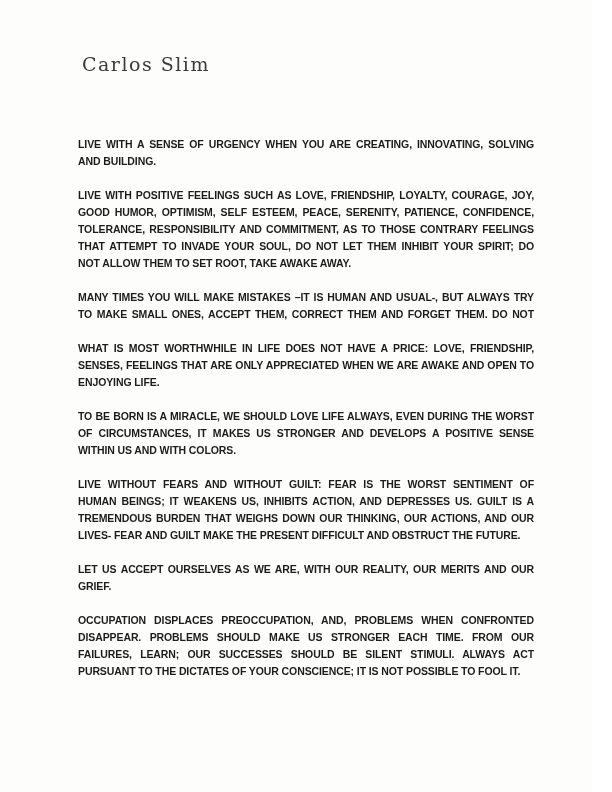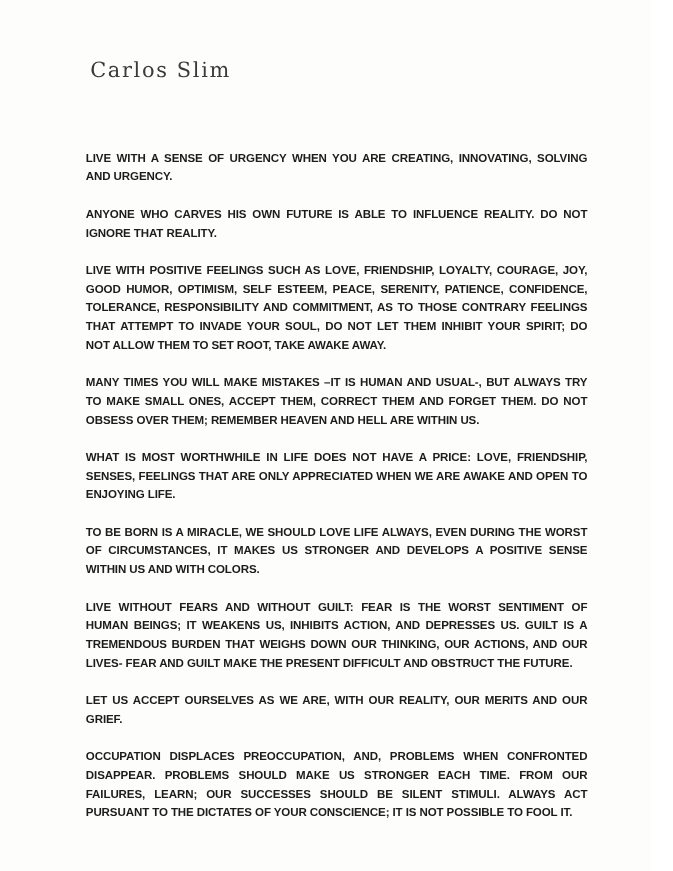--- a/index.html
+++ b/index.html
@@ -48,37 +48,32 @@
   }
 </style>
 </head>
 <body>
 
 <div class="page">
   <div class="signature">Carlos Slim</div>
   <div class="doc-body">
       <div class="para">
         <div class="line">LIVE WITH A SENSE OF URGENCY WHEN YOU ARE CREATING, INNOVATING, SOLVING</div>
-        <div class="line last">AND URGENCY.</div>
-      </div>
-      <div class="para">
-        <div class="line">ANYONE WHO CARVES HIS OWN FUTURE IS ABLE TO INFLUENCE REALITY.  DO NOT</div>
-        <div class="line last">IGNORE THAT REALITY.</div>
+        <div class="line last">AND BUILDING.</div>
       </div>
       <div class="para">
         <div class="line">LIVE WITH POSITIVE FEELINGS SUCH AS LOVE, FRIENDSHIP, LOYALTY, COURAGE, JOY,</div>
         <div class="line">GOOD HUMOR, OPTIMISM, SELF ESTEEM, PEACE, SERENITY, PATIENCE, CONFIDENCE,</div>
         <div class="line">TOLERANCE, RESPONSIBILITY AND COMMITMENT,  AS TO THOSE CONTRARY FEELINGS</div>
         <div class="line">THAT ATTEMPT TO INVADE YOUR SOUL, DO NOT LET THEM INHIBIT YOUR SPIRIT; DO</div>
         <div class="line last">NOT ALLOW THEM TO SET ROOT, TAKE AWAKE AWAY.</div>
       </div>
       <div class="para">
         <div class="line">MANY TIMES YOU WILL MAKE MISTAKES –IT IS HUMAN AND USUAL-, BUT ALWAYS TRY</div>
         <div class="line">TO MAKE SMALL ONES, ACCEPT THEM, CORRECT THEM AND FORGET THEM.  DO NOT</div>
-        <div class="line last">OBSESS OVER THEM; REMEMBER HEAVEN AND HELL ARE WITHIN US.</div>
       </div>
       <div class="para">
         <div class="line">WHAT IS MOST WORTHWHILE IN LIFE DOES NOT HAVE A PRICE:  LOVE, FRIENDSHIP,</div>
         <div class="line">SENSES, FEELINGS THAT ARE ONLY APPRECIATED WHEN WE ARE AWAKE AND OPEN TO</div>
         <div class="line last">ENJOYING LIFE.</div>
       </div>
       <div class="para">
         <div class="line">TO BE BORN IS A MIRACLE, WE SHOULD LOVE LIFE ALWAYS,   EVEN DURING THE WORST</div>
         <div class="line">OF CIRCUMSTANCES,  IT MAKES US STRONGER AND DEVELOPS A POSITIVE SENSE</div>
         <div class="line last">WITHIN US AND WITH COLORS.</div>

